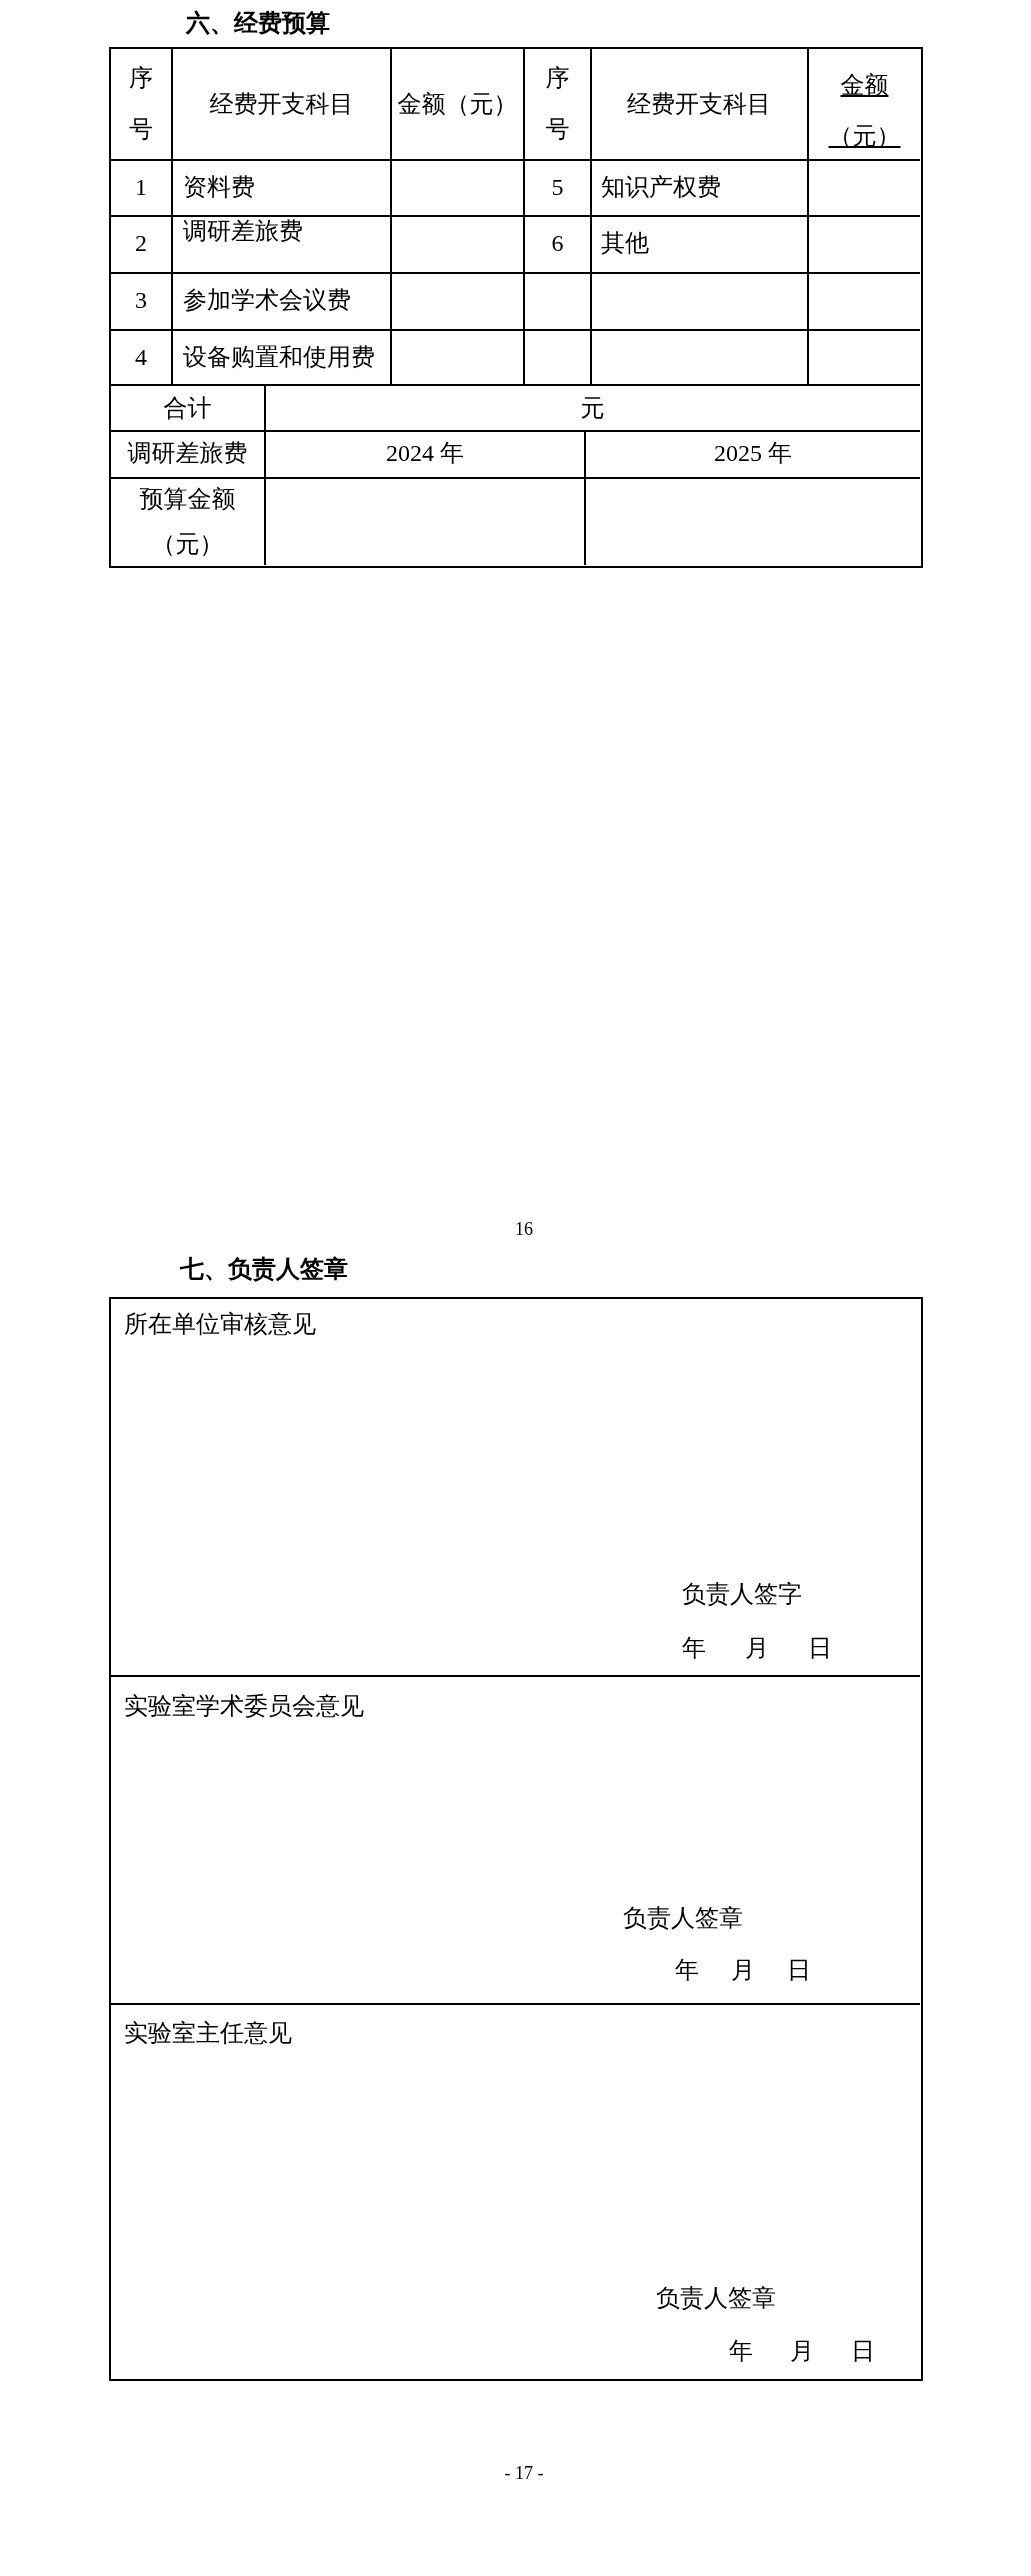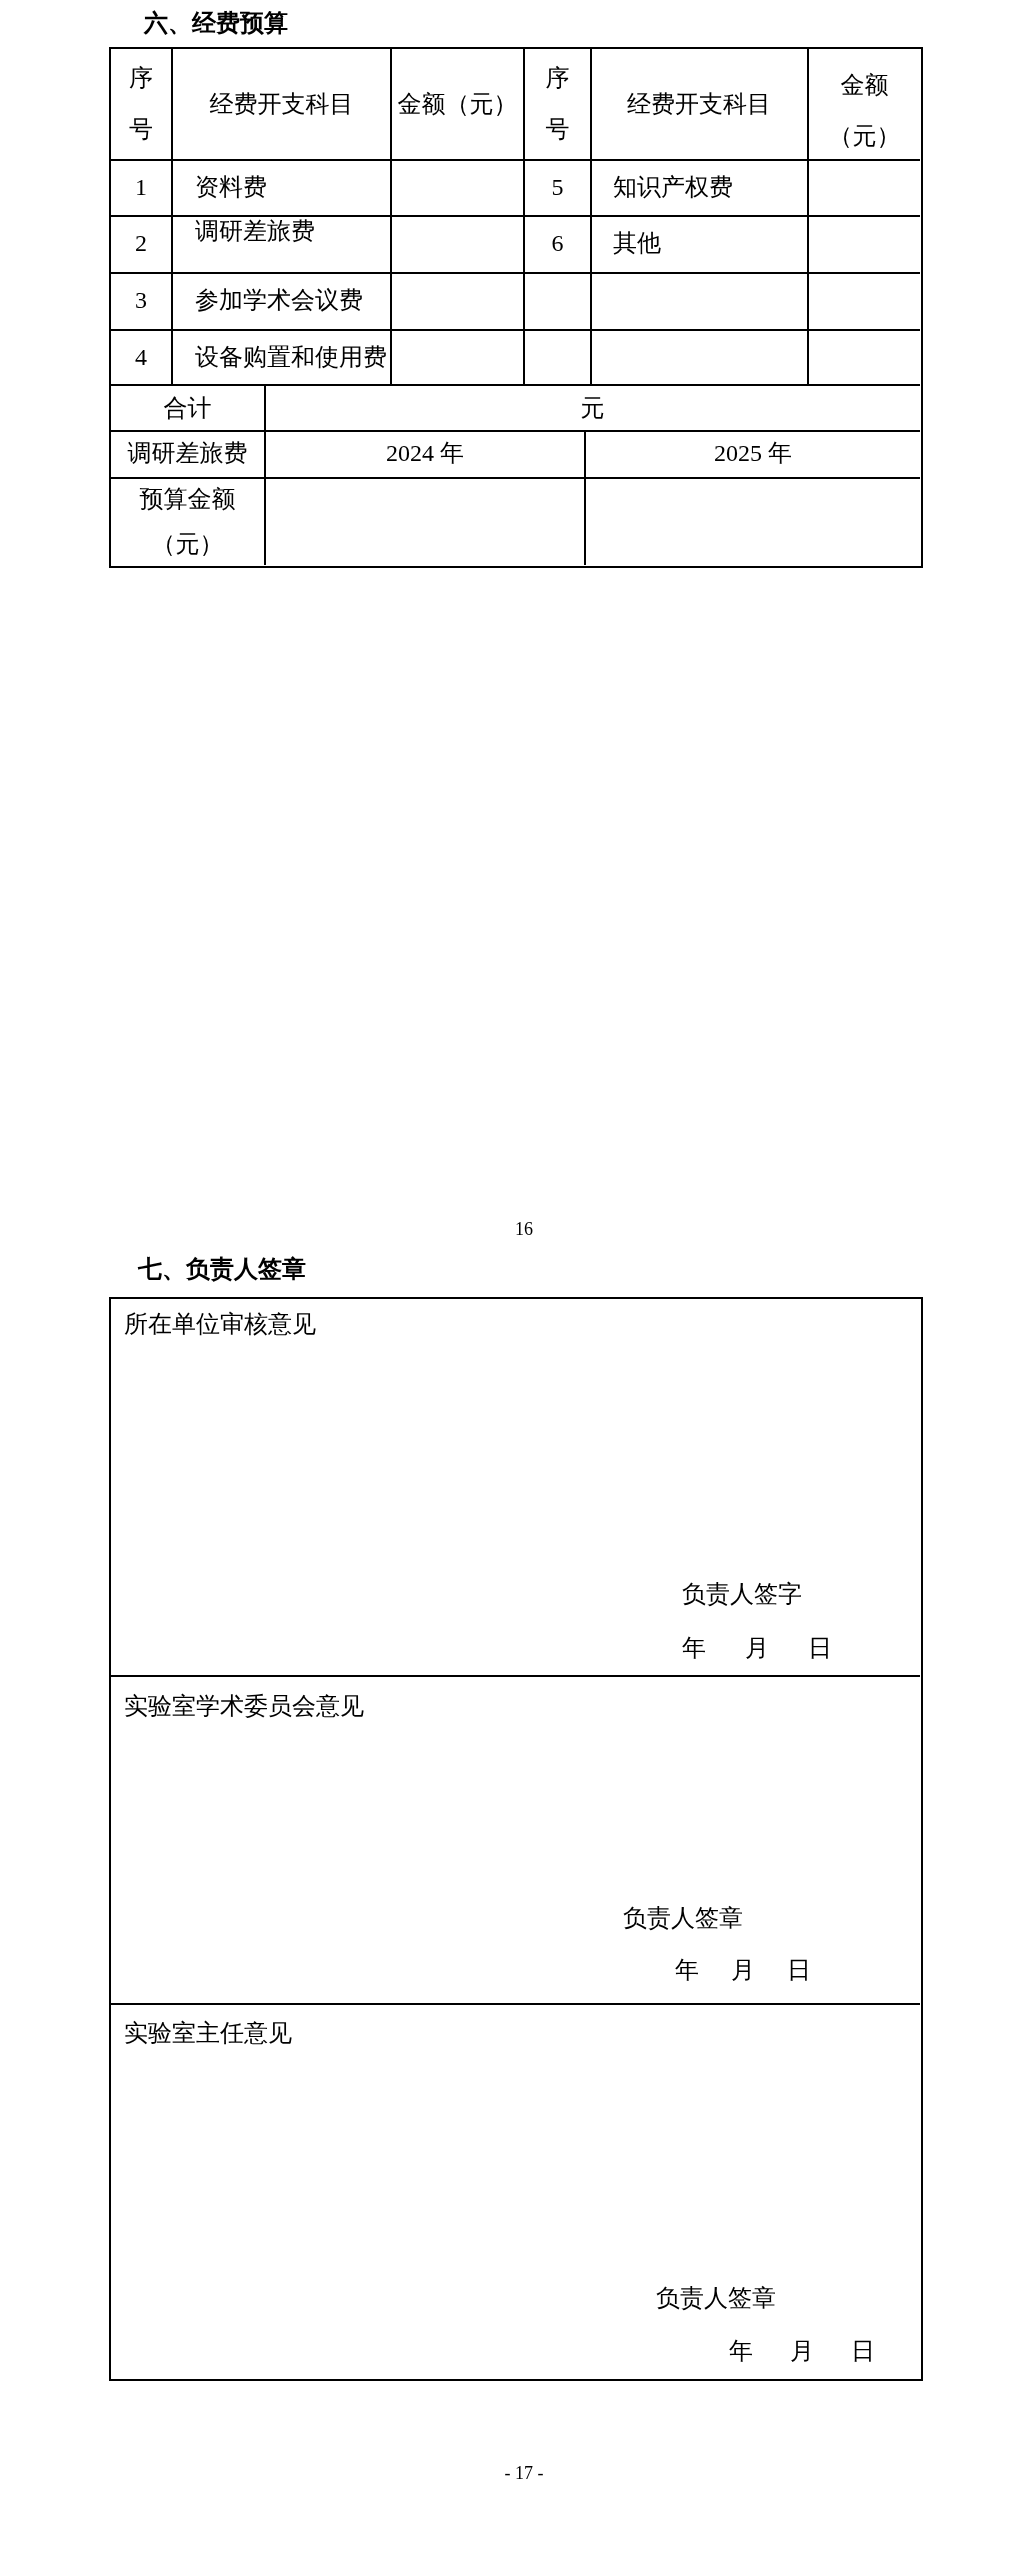--- a/index.html
+++ b/index.html
@@ -1,27 +1,27 @@
 <!DOCTYPE html>
 <html style="font-size:10.4px"><head>
 <meta charset="utf-8">
 <style>
   html,body{margin:0;padding:0;background:#fff;}
   .page{position:relative;width:1032px;height:2576px;background:#ffffff;
         font-family:"Liberation Serif","DejaVu Serif",serif;color:#000;overflow:hidden;}
 
-  .heading{position:absolute;font-size:24px;font-weight:bold;line-height:29px;white-space:nowrap;}
+  .heading{position:absolute;font-size:24px;font-weight:bold;line-height:29px;white-space:nowrap;margin-left:42px;}
 
   .tbl{position:absolute;border:2.6px solid #000;box-sizing:border-box;background:#fff;}
   .vl{position:absolute;background:#000;width:2px;}
   .hl{position:absolute;background:#000;height:2px;left:0;width:809px;}
 
   .cell{position:absolute;display:flex;align-items:center;justify-content:center;
         font-size:24px;line-height:1.18;text-align:center;box-sizing:border-box;white-space:nowrap;}
-  .cell.left{justify-content:flex-start;padding-left:22px;text-align:left;}
+  .cell.left{justify-content:flex-start;padding-left:10px;text-align:left;}
   .stack{flex-direction:column;}
   .stack78 span{display:block;line-height:51px;}
   .stack69 span{display:block;line-height:45px;}
 
   .label{position:absolute;font-size:24px;line-height:30px;white-space:nowrap;}
   .sig{position:absolute;font-size:24px;line-height:25px;white-space:nowrap;}
   .date span{display:inline-block;}
 
   .pagenum{position:absolute;left:0;width:1032px;text-align:center;font-size:18px;line-height:22px;padding-left:8px;}
 </style>
@@ -55,21 +55,21 @@
       <span>序</span>
       <span>号</span>
     </div>
     <div class="cell" style="left:62px;top:0;width:217px;height:110px;">经费开支科目</div>
     <div class="cell" style="left:281px;top:0;width:131px;height:110px;">金额（元）</div>
     <div class="cell stack stack78" style="left:414px;top:0;width:65px;height:110px;">
       <span>序</span>
       <span>号</span>
     </div>
     <div class="cell" style="left:480px;top:0;width:216px;height:110px;">经费开支科目</div>
-    <div class="cell stack stack78" style="left:698px;top:0;width:111px;height:124px;">
+    <div class="cell stack stack78" style="left:698px;top:0;width:111px;height:124px;text-decoration:underline;">
       <span>金额</span>
       <span>（元）</span>
     </div>
 
     <div class="cell" style="left:0;top:112px;width:60px;height:53px;">1</div>
     <div class="cell left" style="left:62px;top:112px;width:217px;height:53px;">资料费</div>
     <div class="cell" style="left:281px;top:112px;width:131px;height:53px;"></div>
     <div class="cell" style="left:414px;top:112px;width:65px;height:53px;">5</div>
     <div class="cell left" style="left:480px;top:112px;width:216px;height:53px;">知识产权费</div>
     <div class="cell" style="left:698px;top:112px;width:111px;height:53px;"></div>

